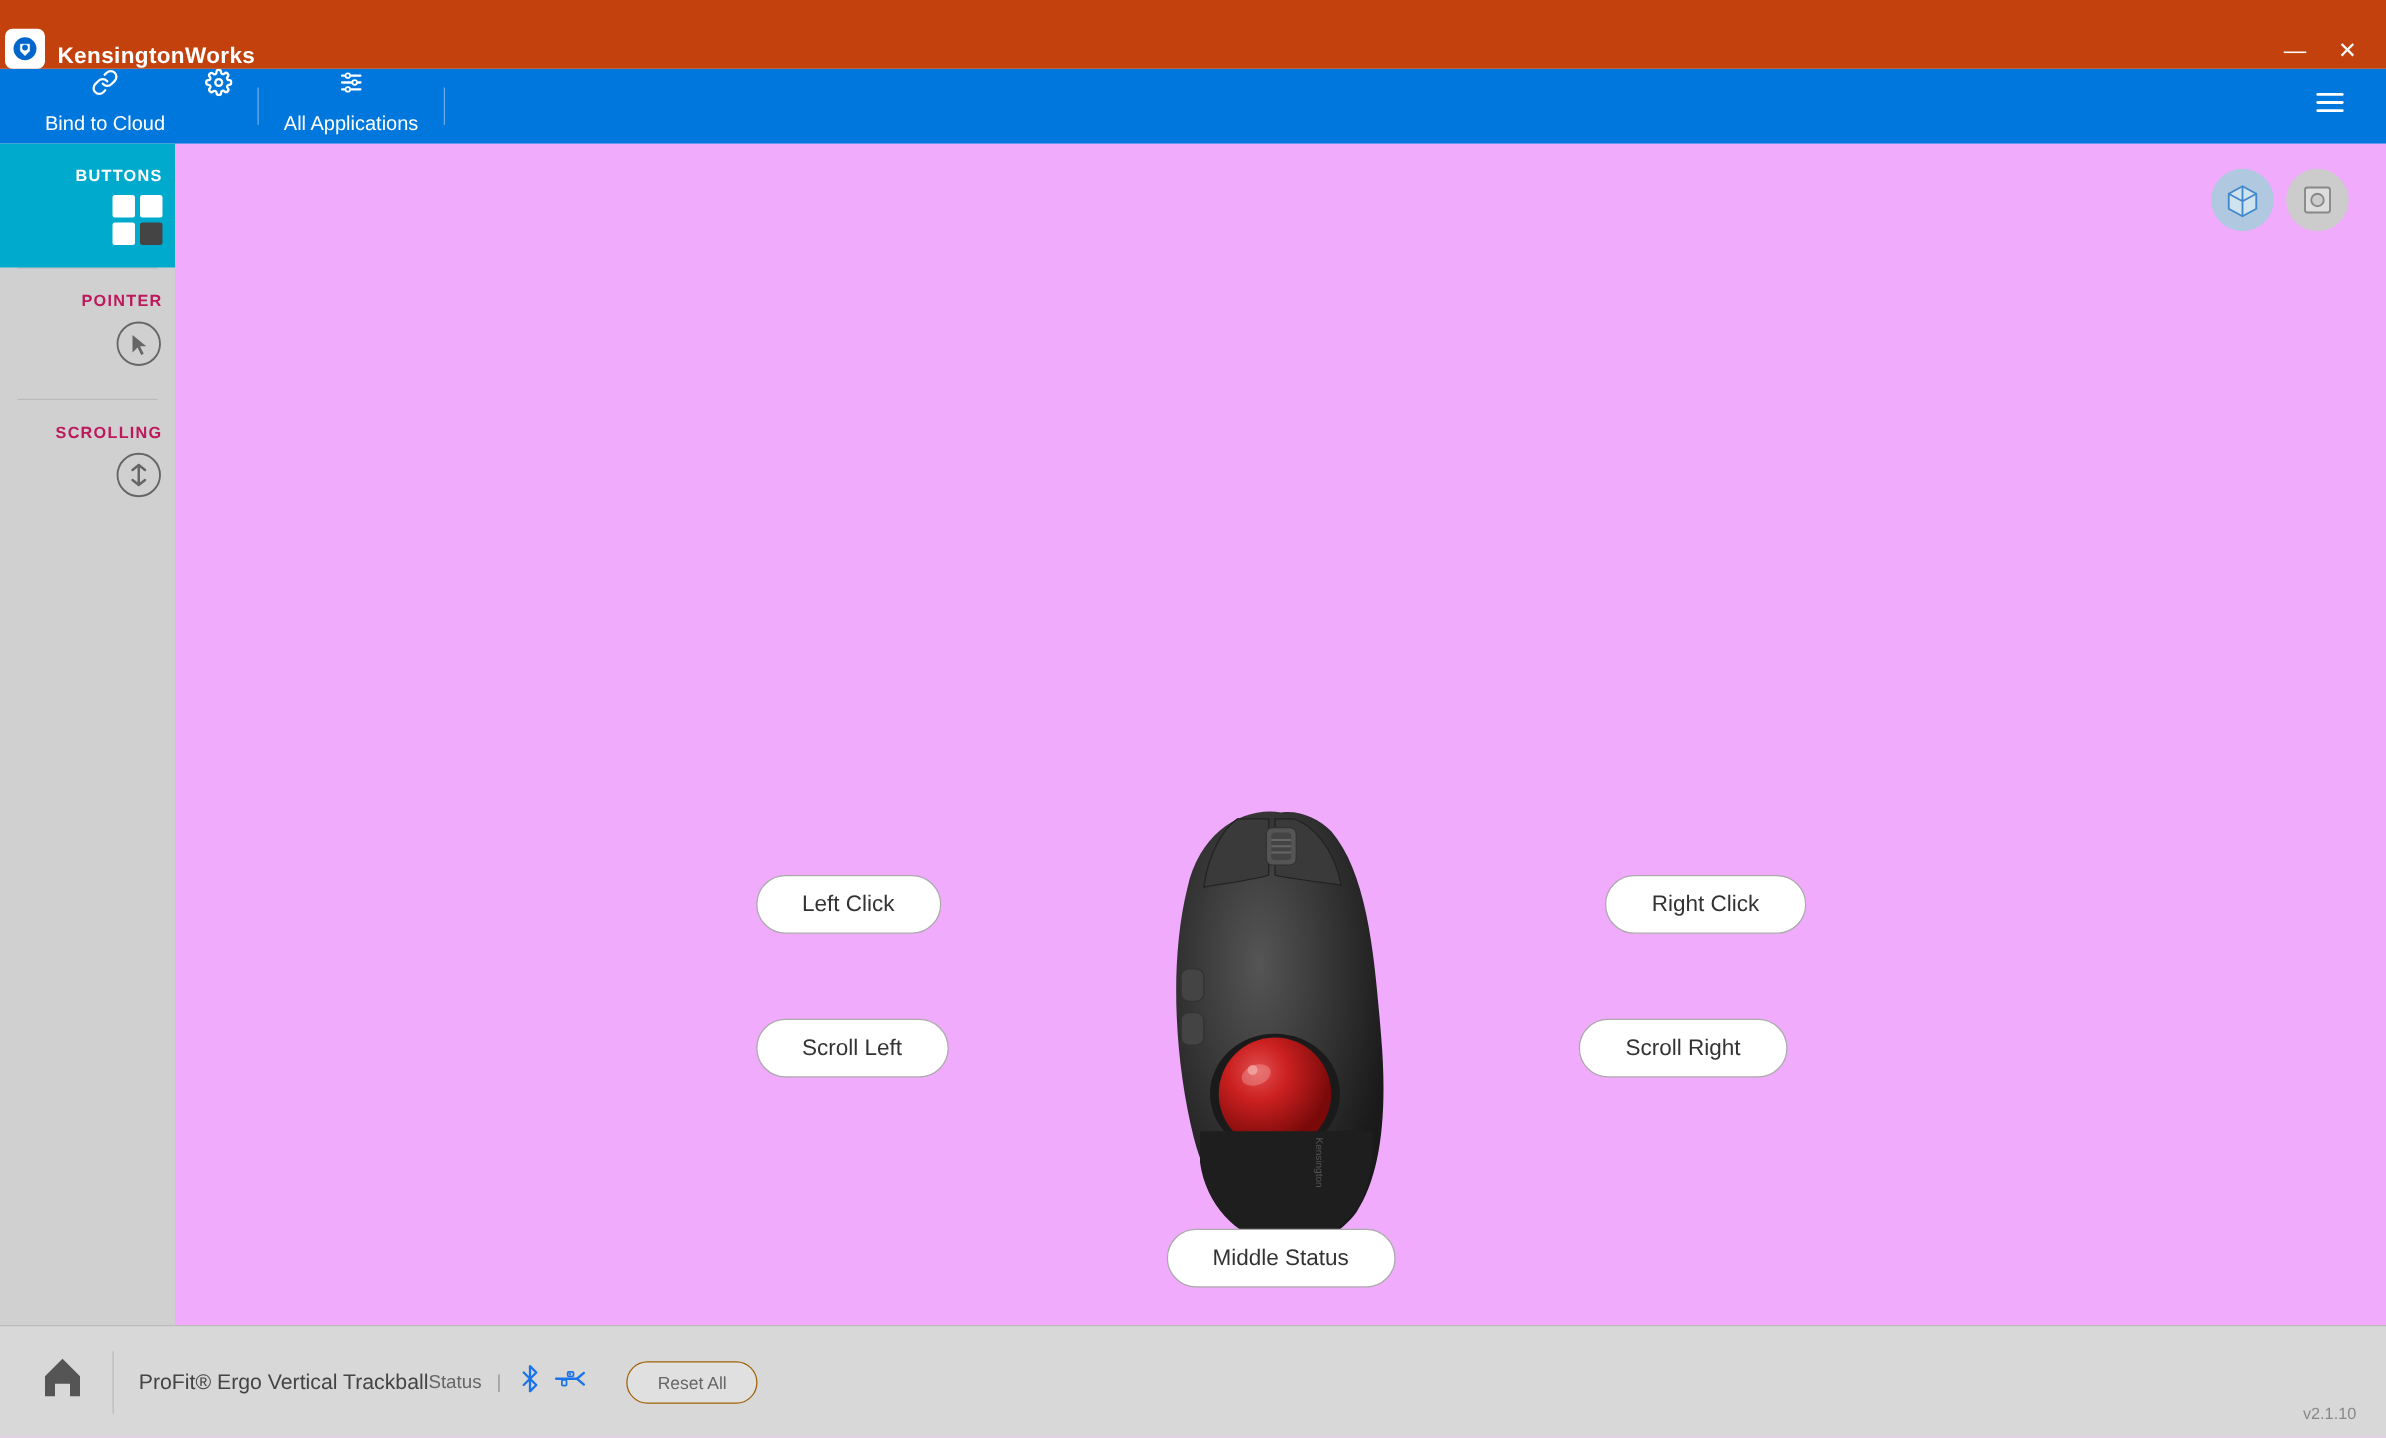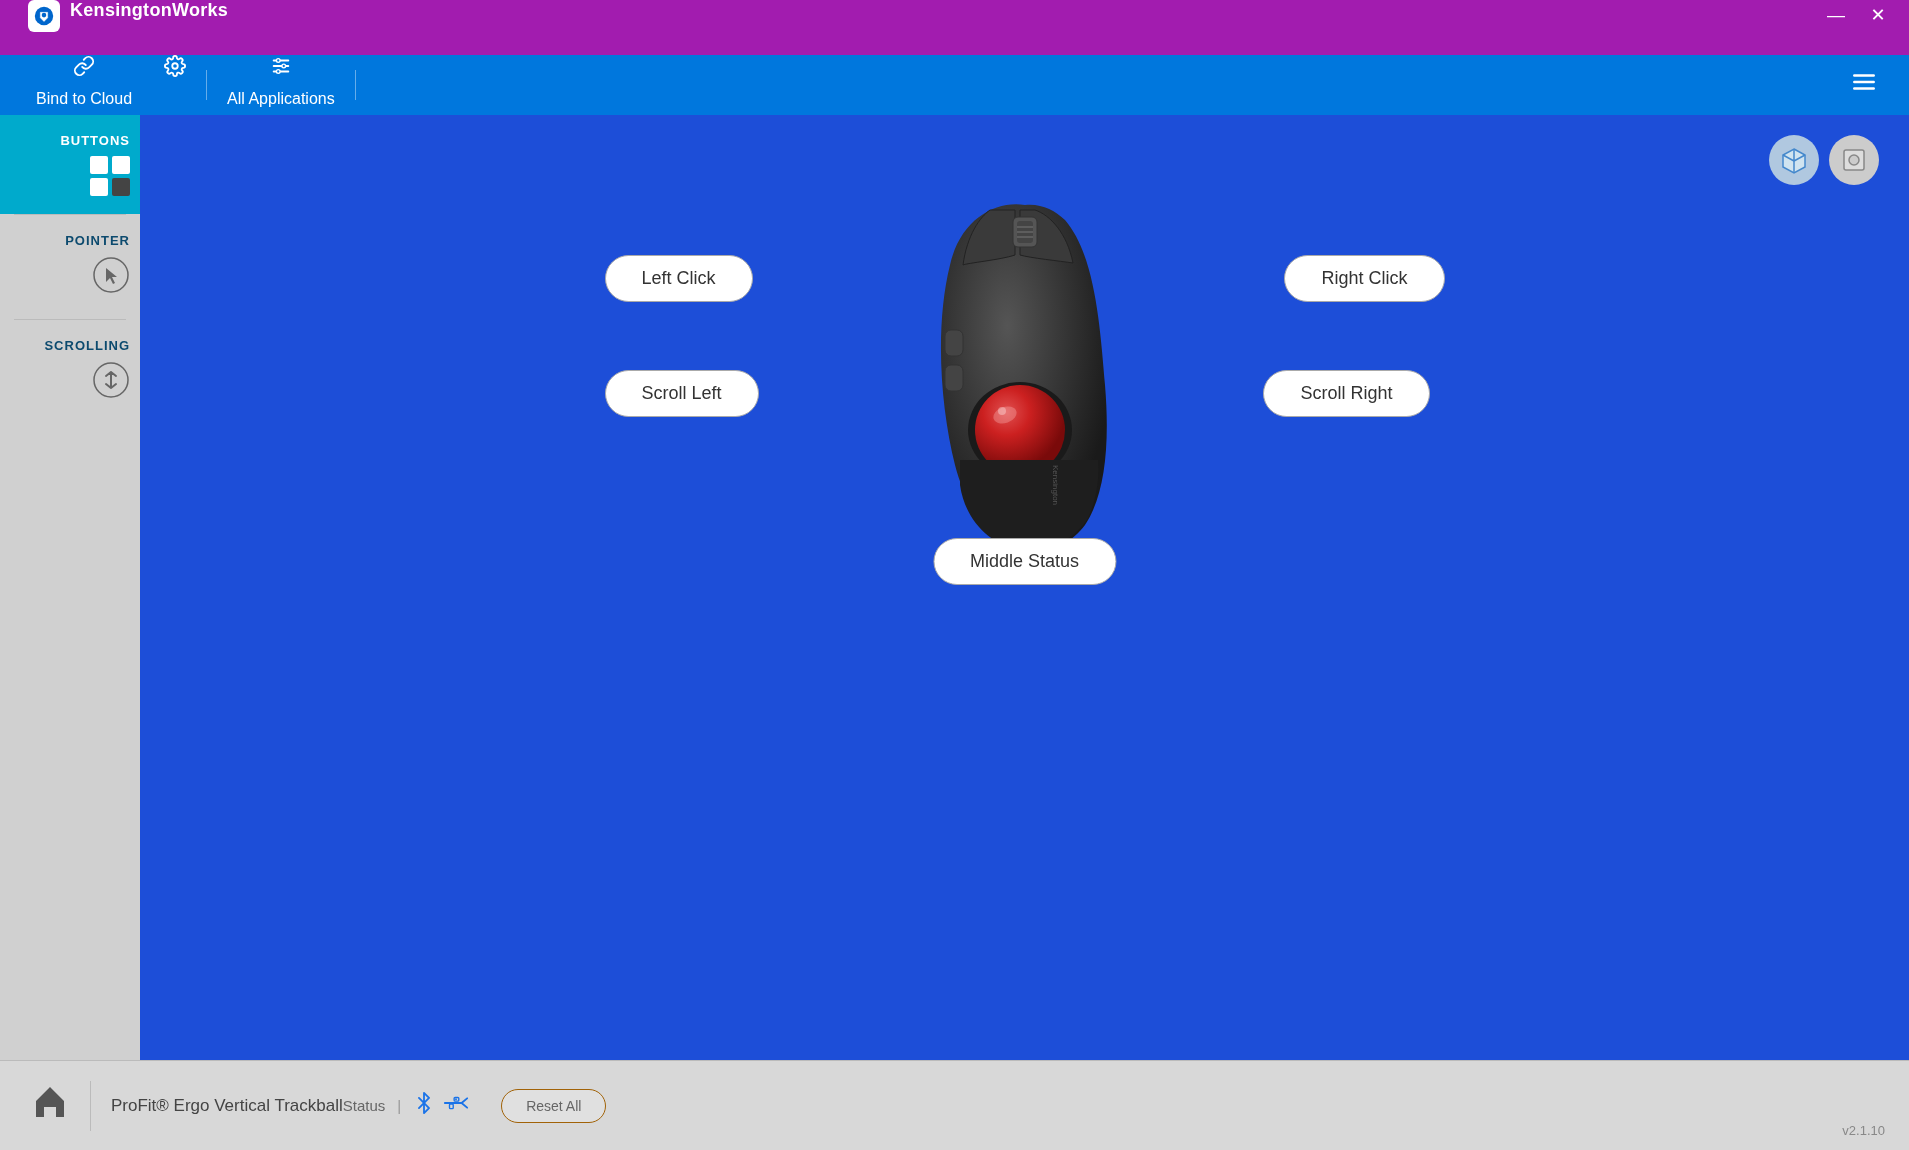--- a/index.html
+++ b/index.html
@@ -2,24 +2,24 @@
 <html><head>
   <meta charset="utf-8">
   <style>
     * { margin: 0; padding: 0; box-sizing: border-box; }
     body { width: 1909px; height: 1150px; font-family: 'Segoe UI', Arial, sans-serif; background: #e8e8e8; overflow: hidden; }
 
     
     .titlebar {
       width: 100%;
       height: 55px;
-      background: #a21caf;
-      display: flex;
-      align-items: flex-start;
-      padding: 0 28px;
+      background: #c2410c;
+      display: flex;
+      align-items: flex-end;
+      padding: 0 4px;
       position: relative;
     }
     .titlebar-logo {
       width: 32px; height: 32px;
       background: white;
       border-radius: 6px;
       display: flex; align-items: center; justify-content: center;
       margin-right: 10px;
       flex-shrink: 0;
     }
@@ -116,21 +116,21 @@
       transform: translateY(-50%);
       width: 0; height: 0;
       border-top: 14px solid transparent;
       border-bottom: 14px solid transparent;
       border-left: 14px solid #00aacc;
     }
     .sidebar-item-label {
       font-size: 13px;
       font-weight: 700;
       letter-spacing: 1px;
-      color: #0c4a6e;
+      color: #be185d;
       margin-bottom: 8px;
     }
     .sidebar-item.active .sidebar-item-label { color: white; }
     .sidebar-icon { font-size: 28px; color: #555; }
     .sidebar-buttons-grid {
       display: grid;
       grid-template-columns: 1fr 1fr;
       gap: 4px;
     }
     .sidebar-buttons-grid span {
@@ -142,24 +142,24 @@
     .sidebar-divider {
       width: 80%;
       height: 1px;
       background: #bbb;
       margin: 0 auto;
     }
 
     
     .content {
       flex: 1;
-      background: #1d4ed8;
-      position: relative;
-      display: flex;
-      align-items: flex-start;
+      background: #f0abfc;
+      position: relative;
+      display: flex;
+      align-items: flex-end;
       justify-content: center;
     }
 
     
     .view-toggles {
       position: absolute;
       top: 20px;
       right: 30px;
       display: flex;
       gap: 10px;

